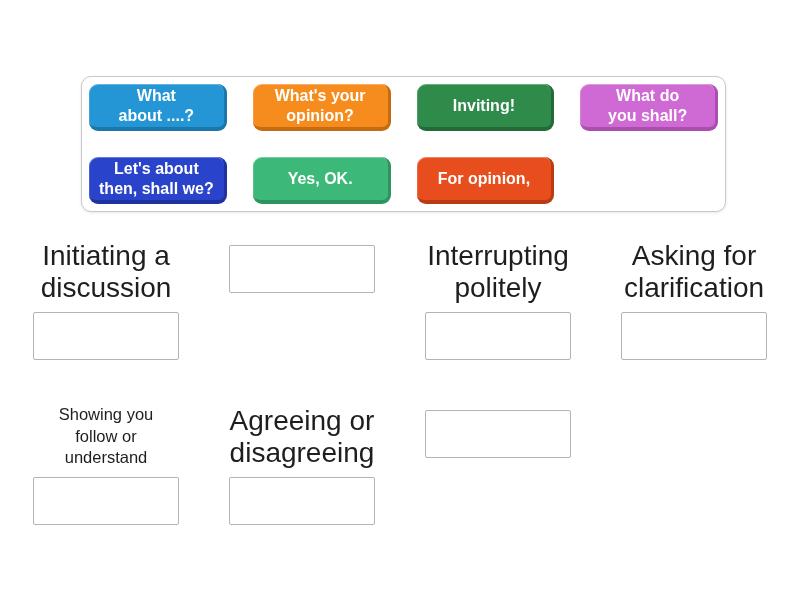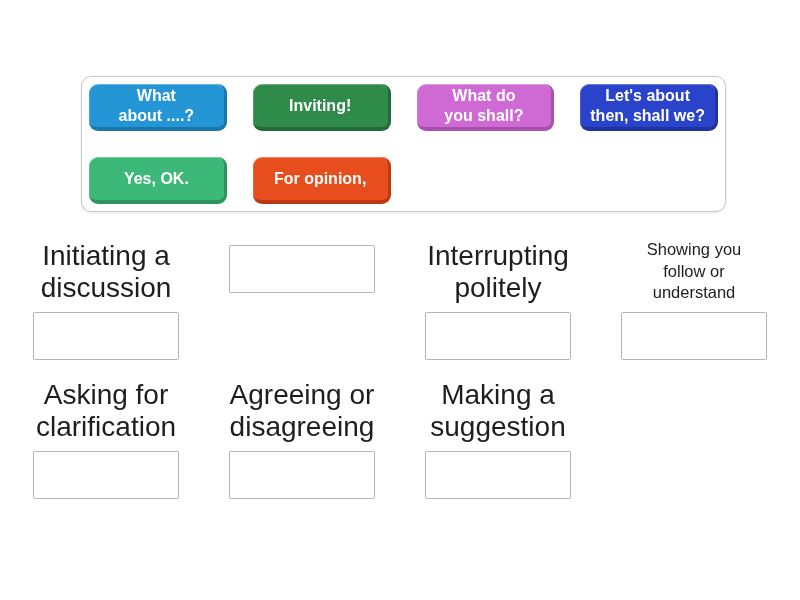--- a/index.html
+++ b/index.html
@@ -58,21 +58,21 @@
   }
 
   
   .categories {
     position: absolute;
     left: 8px;
     top: 238px;
     width: 784px;
     display: grid;
     grid-template-columns: repeat(4, 1fr);
-    row-gap: 17px;
+    row-gap: 43px;
   }
   .category {
     display: flex;
     flex-direction: column;
     align-items: center;
   }
   .cat-title {
     height: 67px;
     display: flex;
     align-items: center;
@@ -100,20 +100,24 @@
 </head>
 <body>
 
 <div class="stage" style="--tray-border: #c9c9c9; --box-border: #b4b4b4; --title-text: #1e1e1e;">
 
   <div class="tray">
       <button class="chip" style="--bg: #2596d5; --edge: #1b76ab;">
     <span>What
 about ....?</span>
   </button>
+      <button class="chip" style="--bg: #f68c1e; --edge: #c66c10;">
+    <span>What's your
+opinion?</span>
+  </button>
       <button class="chip" style="--bg: #2e8b4a; --edge: #226b38;">
     <span>Inviting!</span>
   </button>
       <button class="chip" style="--bg: #cf6ad4; --edge: #a94fb0;">
     <span>What do
 you shall?</span>
   </button>
       <button class="chip" style="--bg: #2a43cb; --edge: #1e32a0;">
     <span>Let's about
 then, shall we?</span>
@@ -134,35 +138,33 @@
   </div>
       <div class="category">
     <div class="drop-box"></div>
   </div>
       <div class="category">
     <div class="cat-title">Interrupting
 politely</div>
     <div class="drop-box"></div>
   </div>
       <div class="category">
+    <div class="cat-title">Asking for
+clarification</div>
+    <div class="drop-box"></div>
+  </div>
+      <div class="category">
     <div class="cat-title small">Showing you
 follow or
 understand</div>
-    <div class="drop-box"></div>
-  </div>
-      <div class="category">
-    <div class="cat-title">Asking for
-clarification</div>
     <div class="drop-box"></div>
   </div>
       <div class="category">
     <div class="cat-title">Agreeing or
 disagreeing</div>
     <div class="drop-box"></div>
   </div>
       <div class="category">
-    <div class="cat-title">Making a
-suggestion</div>
     <div class="drop-box"></div>
   </div>
     </div>
 
 </div>
 
 </body></html>

